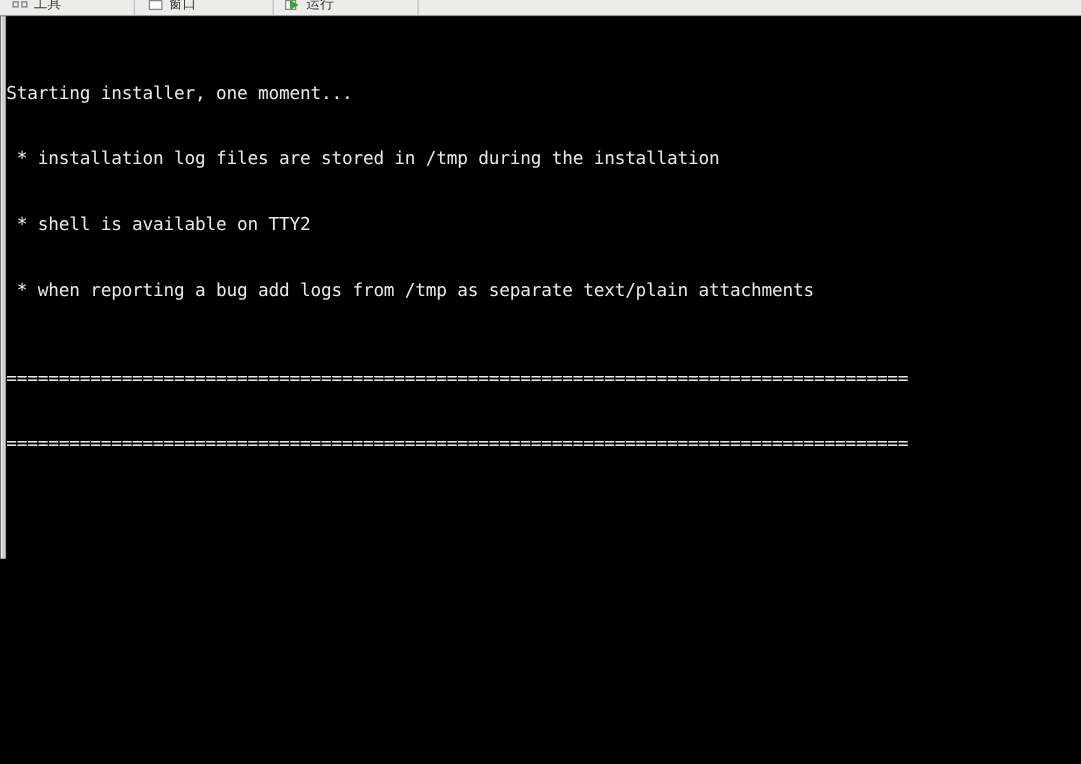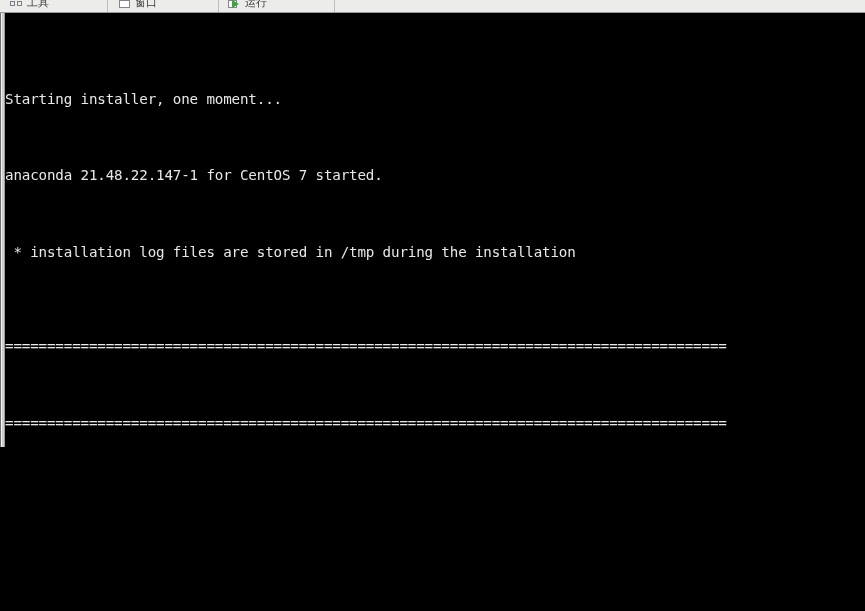--- a/index.html
+++ b/index.html
@@ -143,21 +143,20 @@
     font-family: "DejaVu Sans Mono", "Liberation Mono", monospace;
     font-size: 14.2px;
     line-height: 17.55px;
     letter-spacing: -0.15px;
     white-space: pre;
     color: #e8e8e8;
   }
   .tline {
     height: 17.55px;
     white-space: pre;
-    margin-top: 24px;
   }
   .rule {
     letter-spacing: -0.15px;
   }
 </style>
 </head>
 <body>
 
 <div id="app-window">
 
@@ -182,22 +181,23 @@
     <div class="tab-sep sep-b"></div>
     <div class="tab-sep sep-c"></div>
   </div>
 
   <div id="left-gutter"></div>
 
   <div id="terminal">
     <div id="terminal-lines">
 
       <div class="tline">Starting installer, one moment...</div>
-      <div class="tline">anaconda 21.48.22.147-1 for CentOS 7 started.</div>
       <div class="tline"> * installation log files are stored in /tmp during the installation</div>
+      <div class="tline"> * shell is available on TTY2</div>
+      <div class="tline"> * when reporting a bug add logs from /tmp as separate text/plain attachments</div>
 
       <div class="tline rule">======================================================================================</div>
       <div class="tline rule">======================================================================================</div>
 
 
       
 
       
       
       

